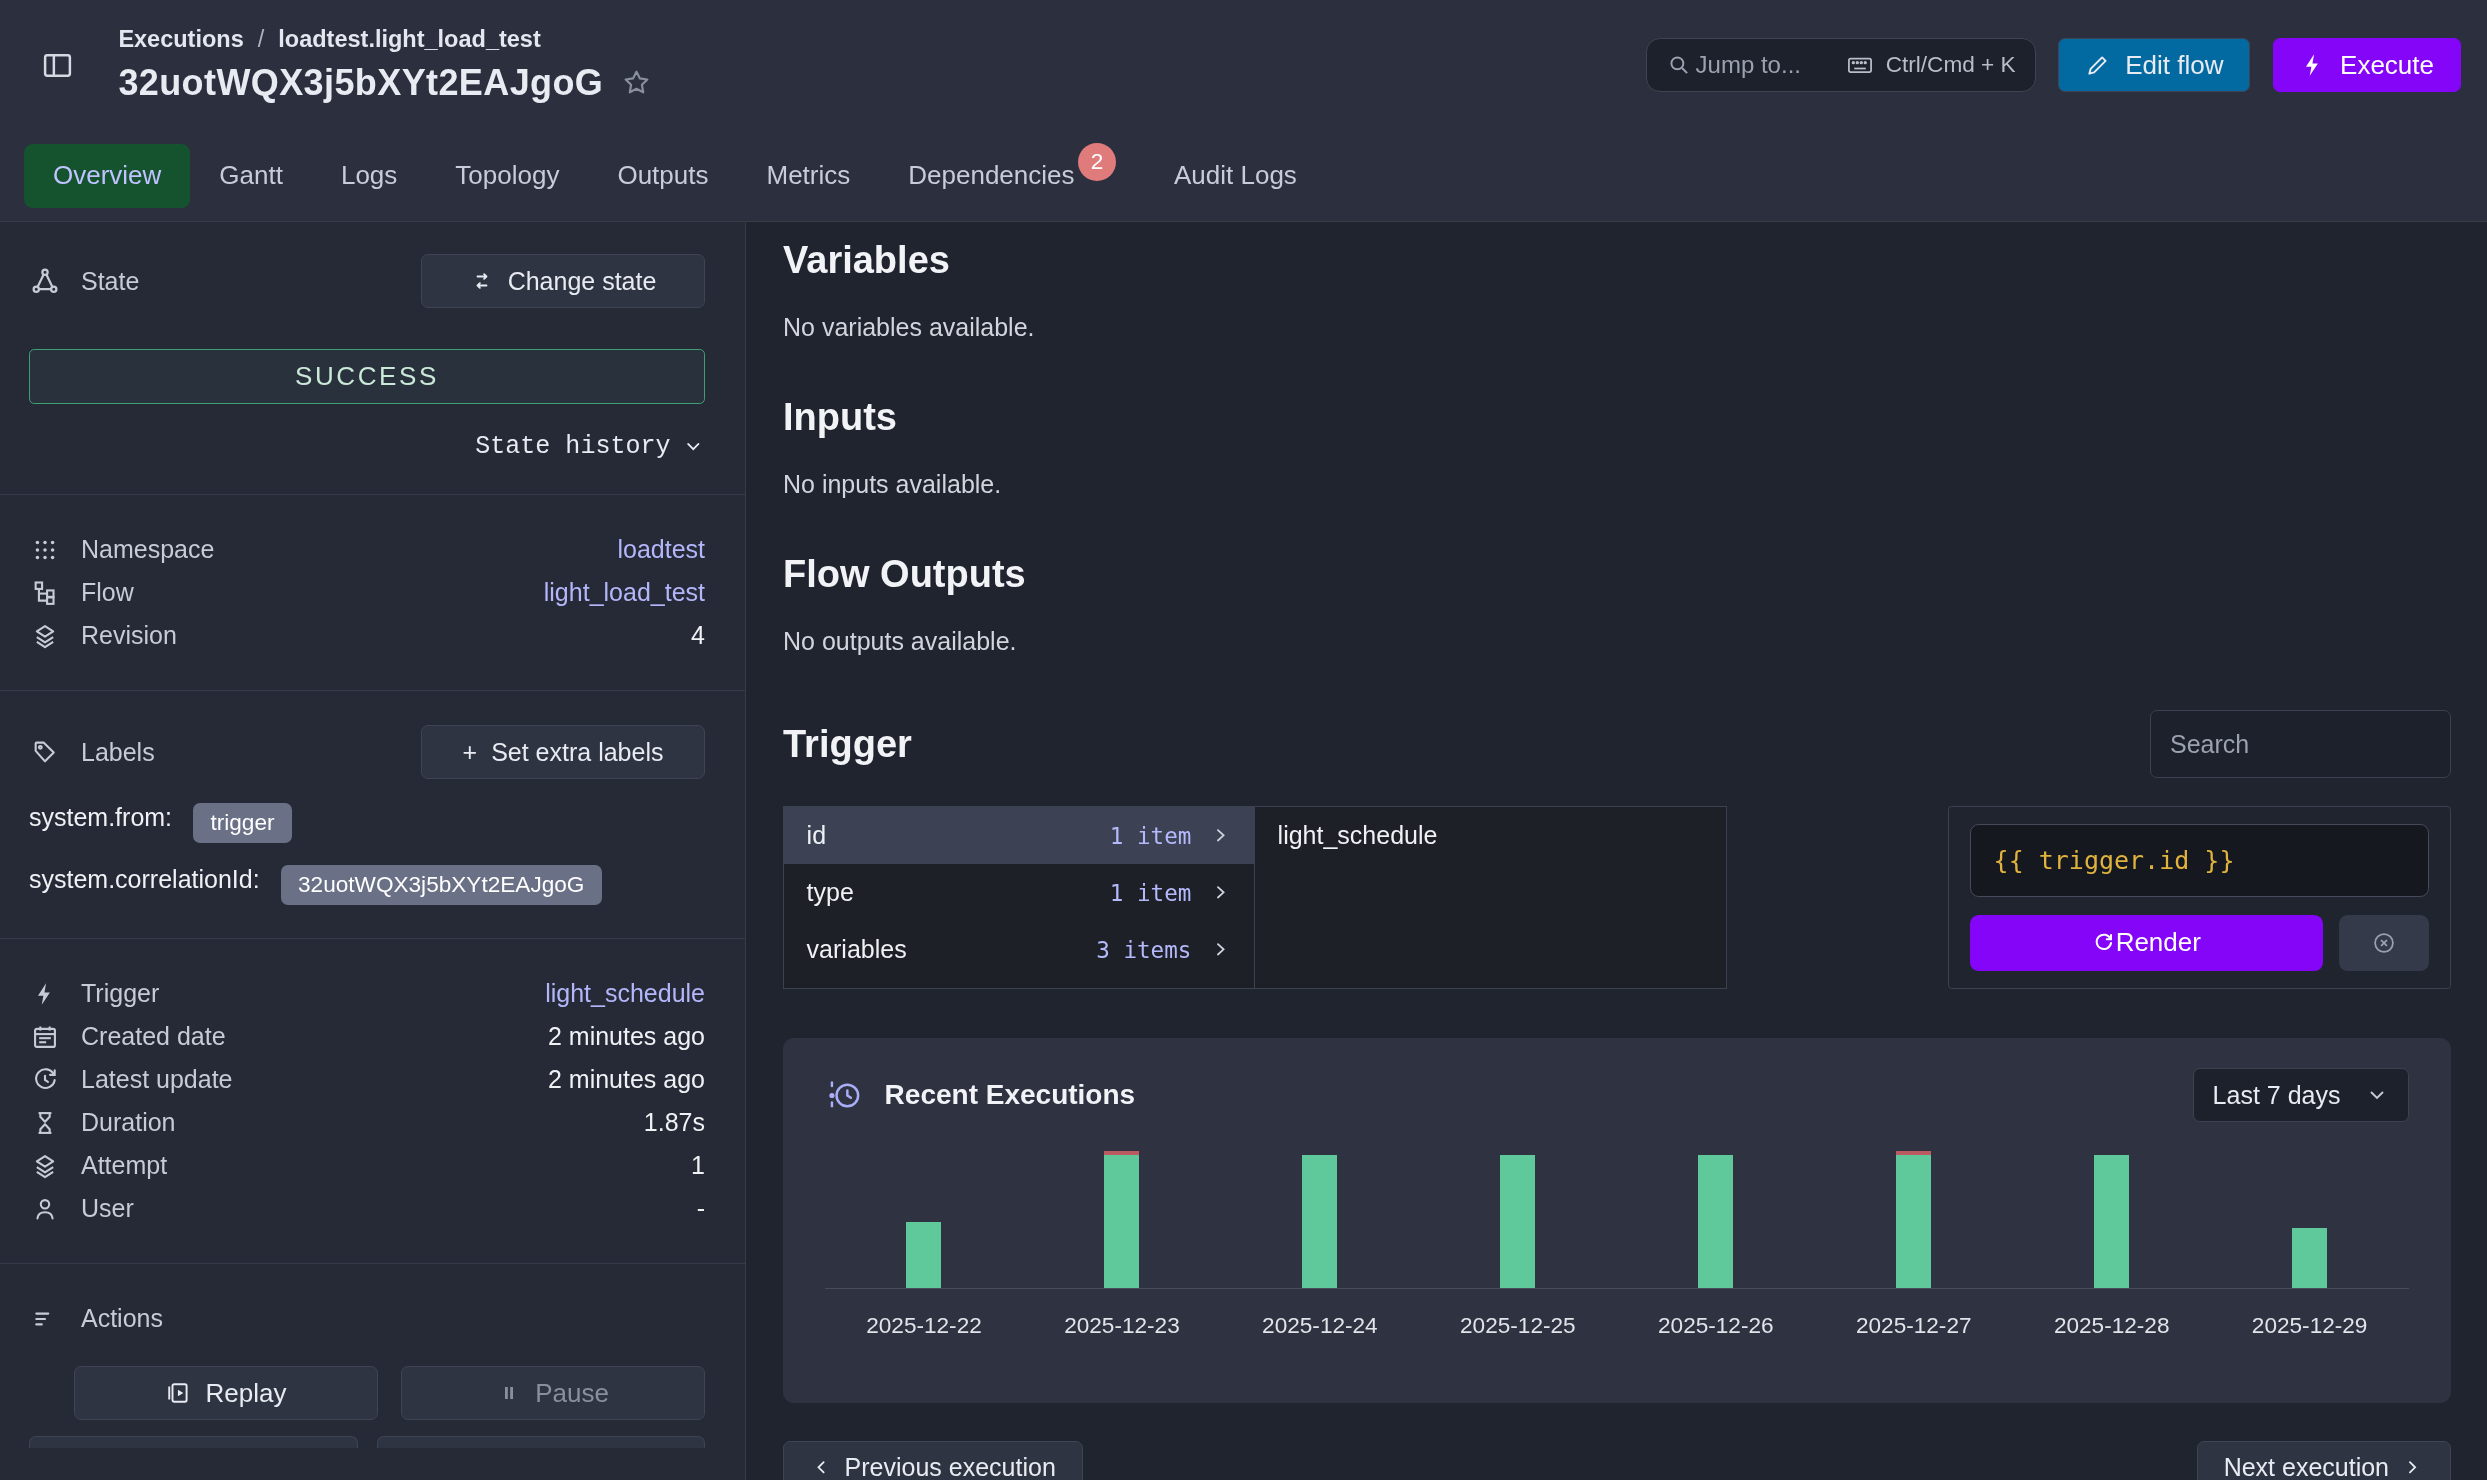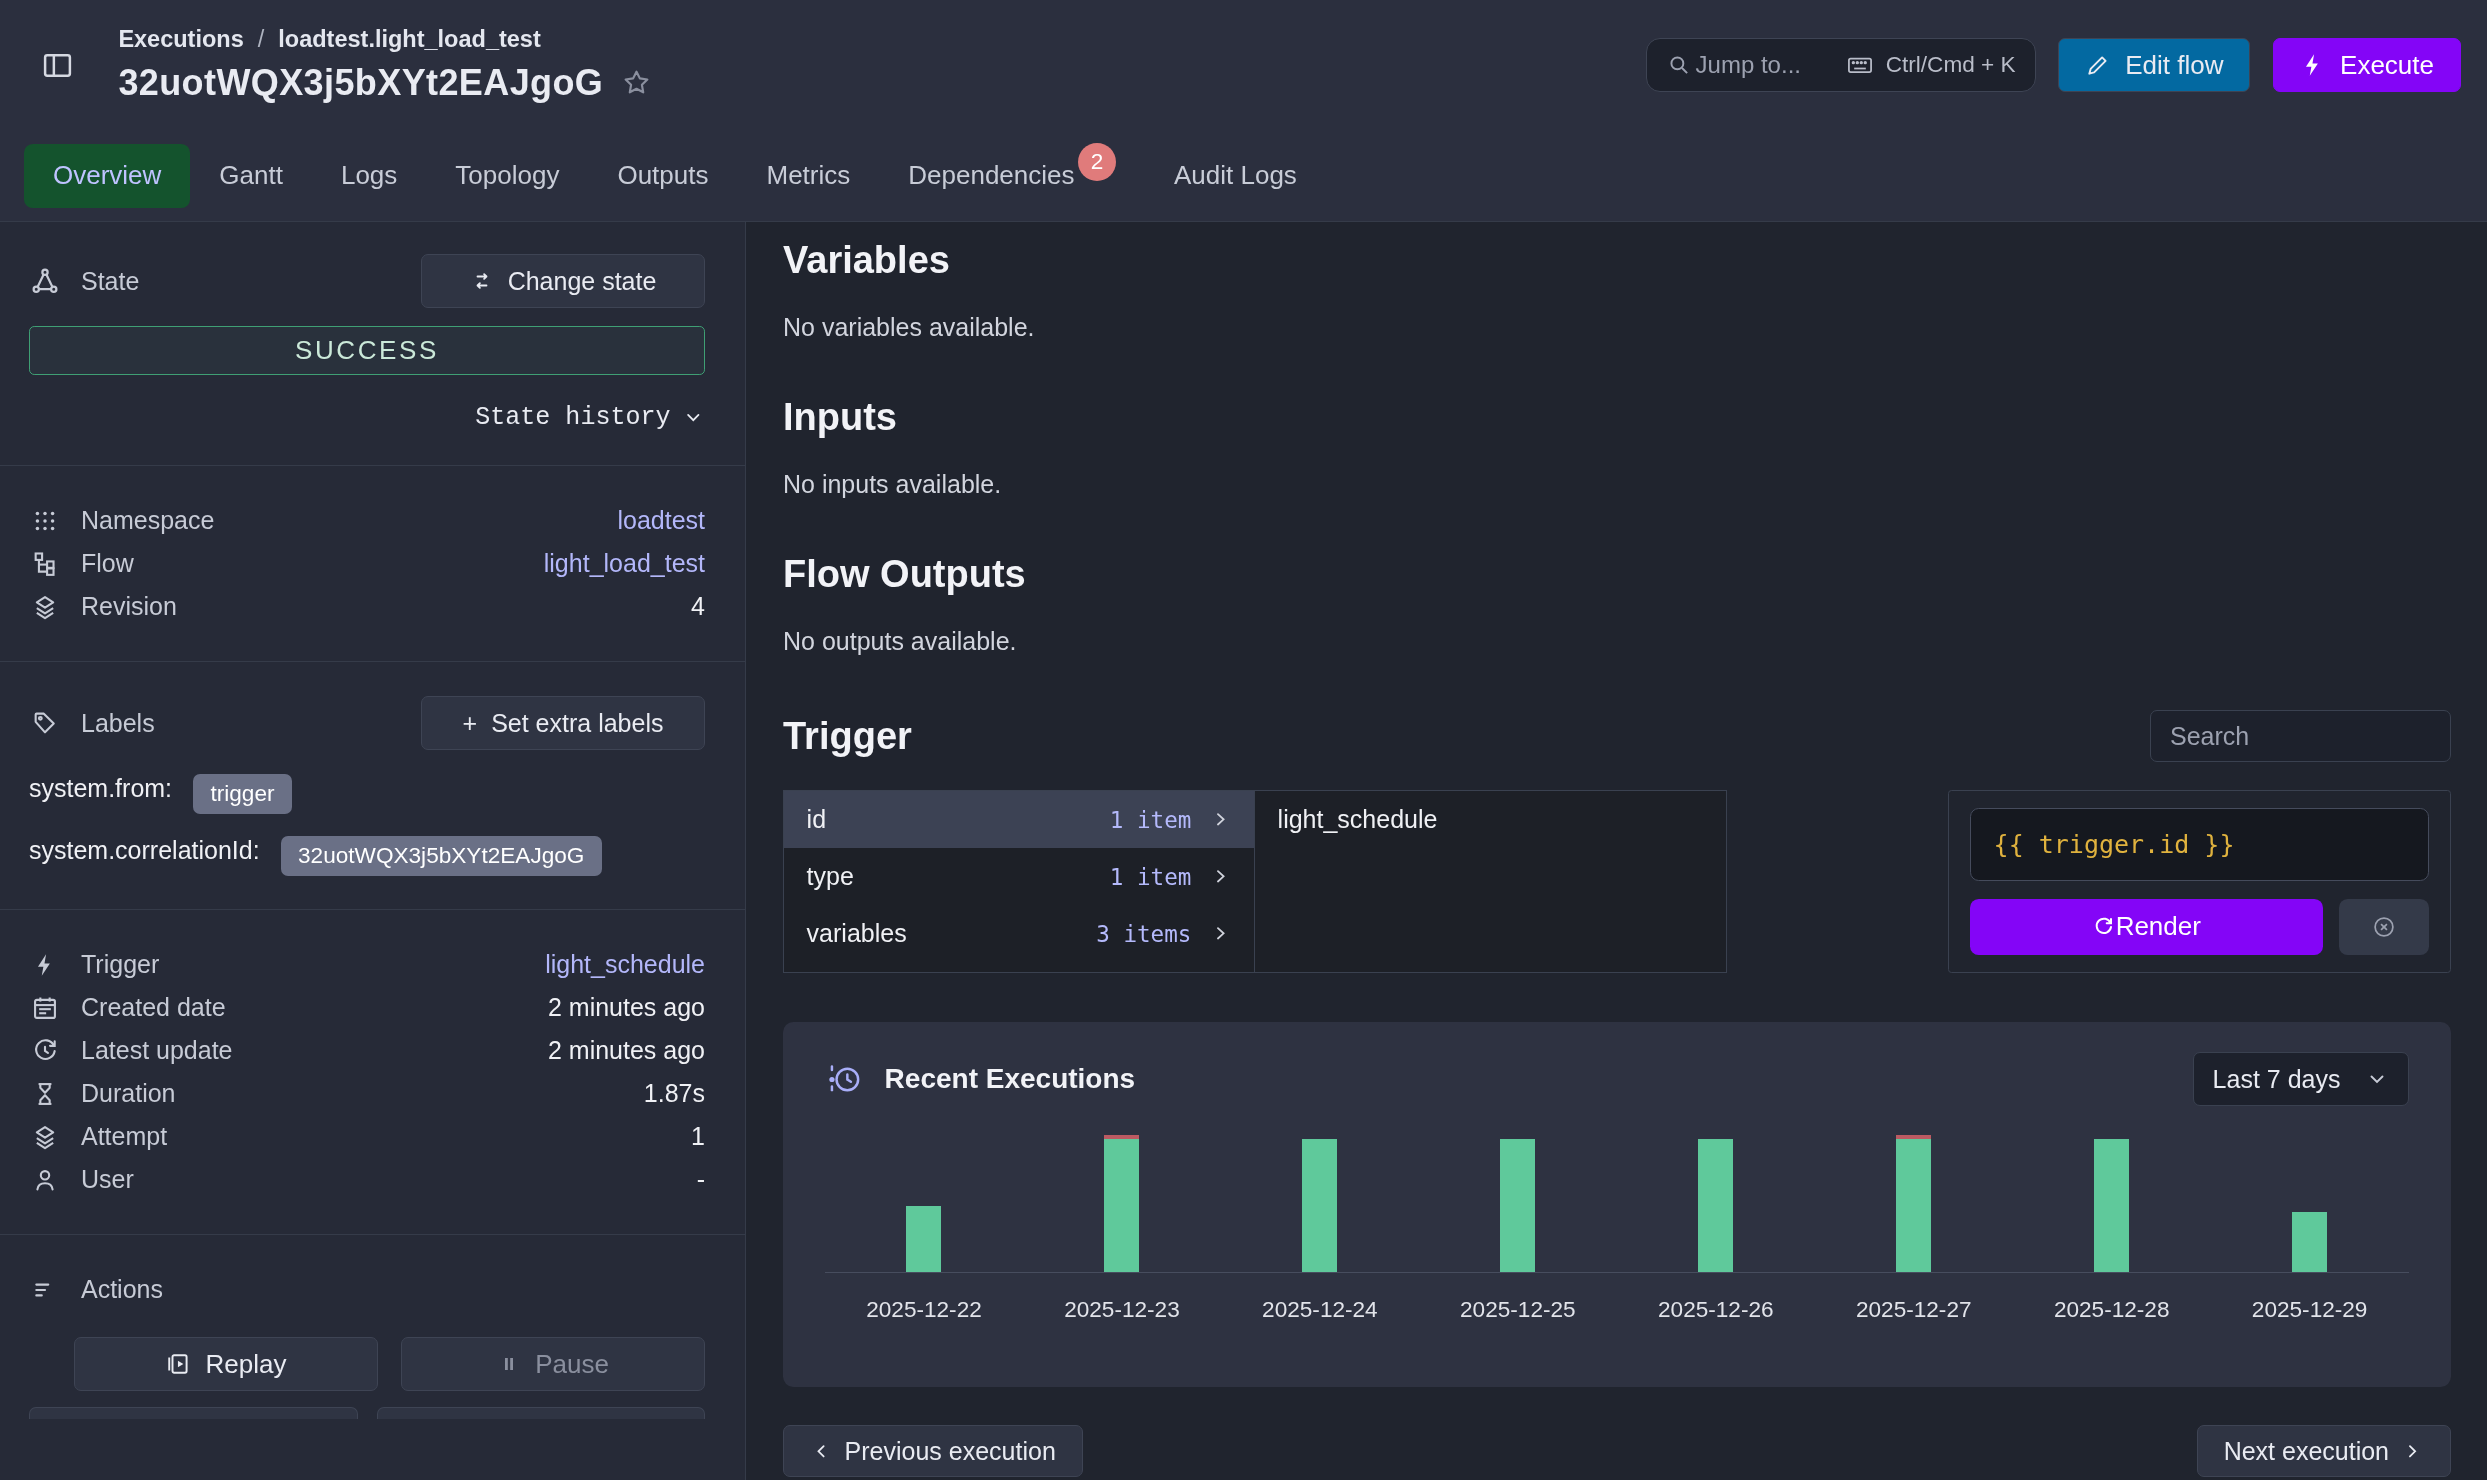--- a/index.html
+++ b/index.html
@@ -62,36 +62,36 @@
   .content{flex:1;background:var(--bg-main);padding:17px 19px 0 37px;overflow:hidden;}
 
   
   .sb-row{display:flex;align-items:center;min-height:43px;font-size:25px;color:var(--text-dim);}
   .sb-row .ic{width:31px;margin-right:21px;color:#C7CBD6;display:flex;justify-content:center;}
   .sb-row .val{margin-left:auto;color:#F0F1F5;font-size:25px;}
   .sb-row .val.link{color:var(--link);cursor:pointer;}
   .sb-head{display:flex;align-items:center;height:56px;font-size:25px;color:var(--text-dim);}
   .sb-head .ic{width:31px;margin-right:21px;color:#C7CBD6;display:flex;justify-content:center;}
   .sb-head .btn{margin-left:auto;width:284px;height:54px;font-size:25px;}
-  .success-box{margin-top:17px;height:49px;border:1.7px solid var(--green-border);border-radius:5.2px;background:rgba(95,201,155,0.05);display:flex;align-items:center;justify-content:center;font-size:26px;letter-spacing:2.6px;color:var(--green-text);}
+  .success-box{margin-top:40px;height:55px;border:1.7px solid var(--green-border);border-radius:5.2px;background:rgba(95,201,155,0.05);display:flex;align-items:center;justify-content:center;font-size:26px;letter-spacing:2.6px;color:var(--green-text);}
   .state-history{margin-top:28px;display:flex;align-items:center;justify-content:flex-end;gap:12px;font-size:25px;color:var(--text);cursor:pointer;font-family:Liberation Mono, monospace;}
   .sb-divider{border:none;border-top:1.7px solid var(--divider);margin:33px -40px 33px -29px;}
   .label-line{display:flex;margin-top:22.6px;font-size:25px;color:#F0F1F5;}
   .chip{background:var(--chip);border-radius:7px;padding:7px 17.4px;margin-left:21px;font-size:22.6px;color:#FFFFFF;}
   .actions-btn-row{display:flex;gap:23px;margin-top:26px;padding-left:45px;}
   .actions-btn-row .btn{flex:1;height:54px;}
   .btn.disabled{color:#8A8F9E;cursor:default;}
   .stub-row{display:flex;gap:19px;margin-top:15.7px;}
   .stub{flex:1;height:12px;background:var(--bg-btn);border:1.7px solid var(--border-soft);border-bottom:none;border-radius:7px 7px 0 0;}
 
   
   .section h2{font-size:38px;font-weight:700;margin:0;color:#F2F3F7;}
   .section .empty{font-size:25px;color:#D2D5DE;margin:31px 0 54px;}
   .trigger-head{display:flex;align-items:center;justify-content:space-between;}
-  .searchbox{width:301px;height:52px;background:var(--bg-inset);border:1.7px solid var(--border);border-radius:7px;display:flex;align-items:center;padding:0 17.4px;margin-right:17.4px;}
+  .searchbox{width:301px;height:68px;background:var(--bg-inset);border:1.7px solid var(--border);border-radius:7px;display:flex;align-items:center;padding:0 17.4px;margin-right:17.4px;}
   .searchbox input{flex:1;background:transparent;border:none;outline:none;color:var(--text);font-size:25px;font-family:inherit;}
   .searchbox input::placeholder{color:var(--text-muted);}
 
   .trigger-row{display:flex;margin-top:28px;align-items:flex-start;}
   .tree{display:flex;width:944px;height:183px;background:var(--bg-panel);border:1.7px solid var(--border);}
   .tree-keys{width:470px;display:flex;flex-direction:column;}
   .tree-item{height:57px;display:flex;align-items:center;padding:0 22.6px;font-size:25px;color:#F0F1F5;cursor:pointer;}
   .tree-item.selected{background:var(--bg-row-sel);}
   .tree-item .count{margin-left:auto;margin-right:17.4px;font-family:"DejaVu Sans Mono",monospace;font-size:22.6px;color:#B4B9FB;}
   .tree-item .chev{color:#D0D3DC;}

